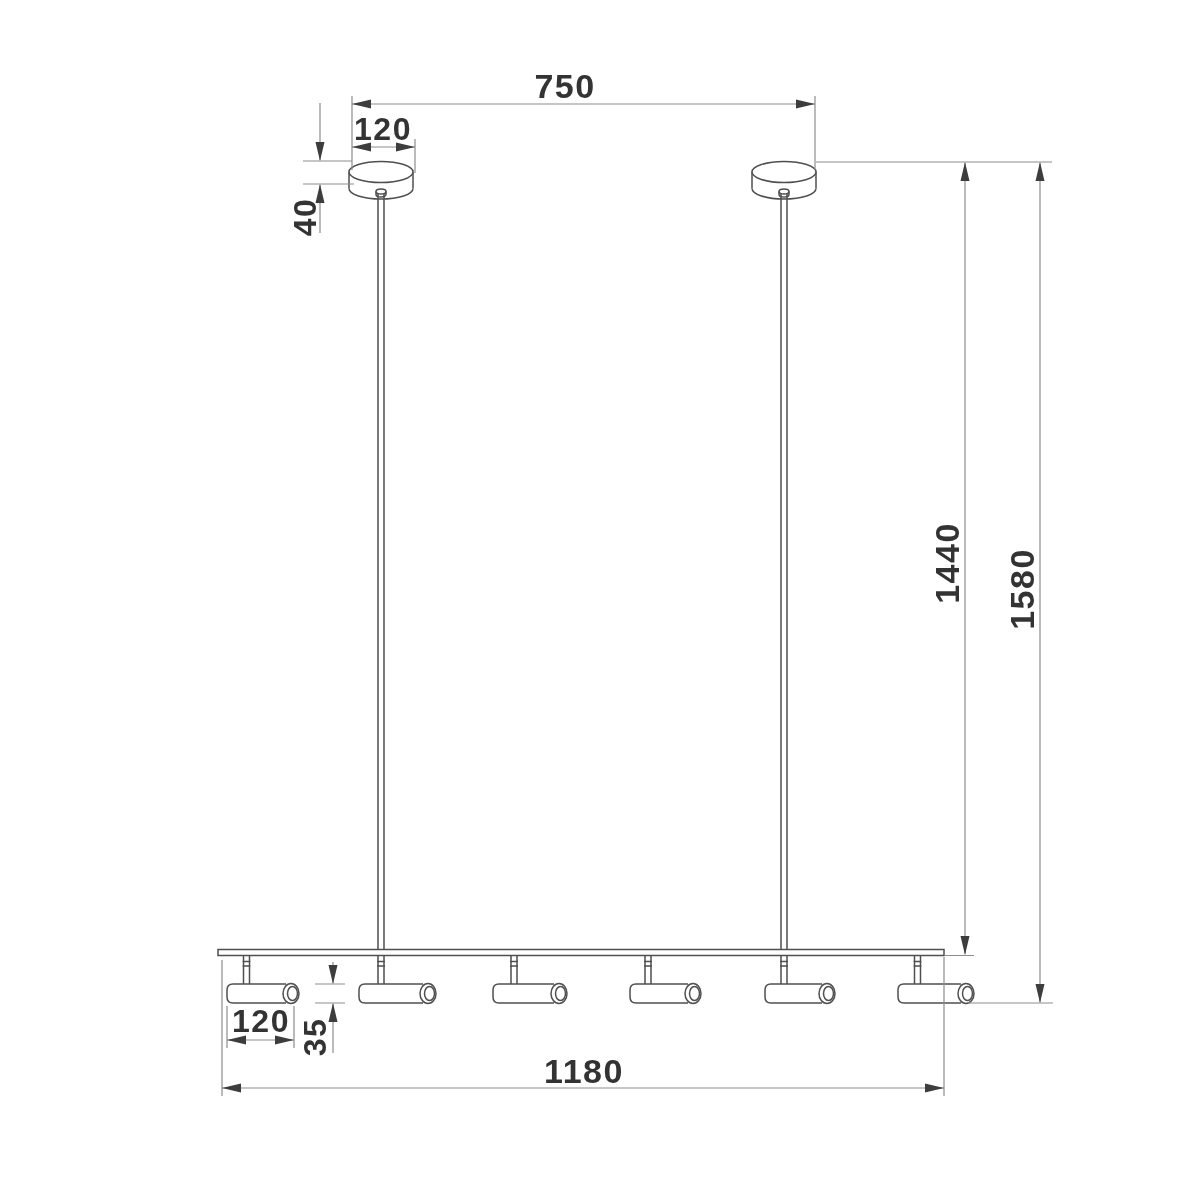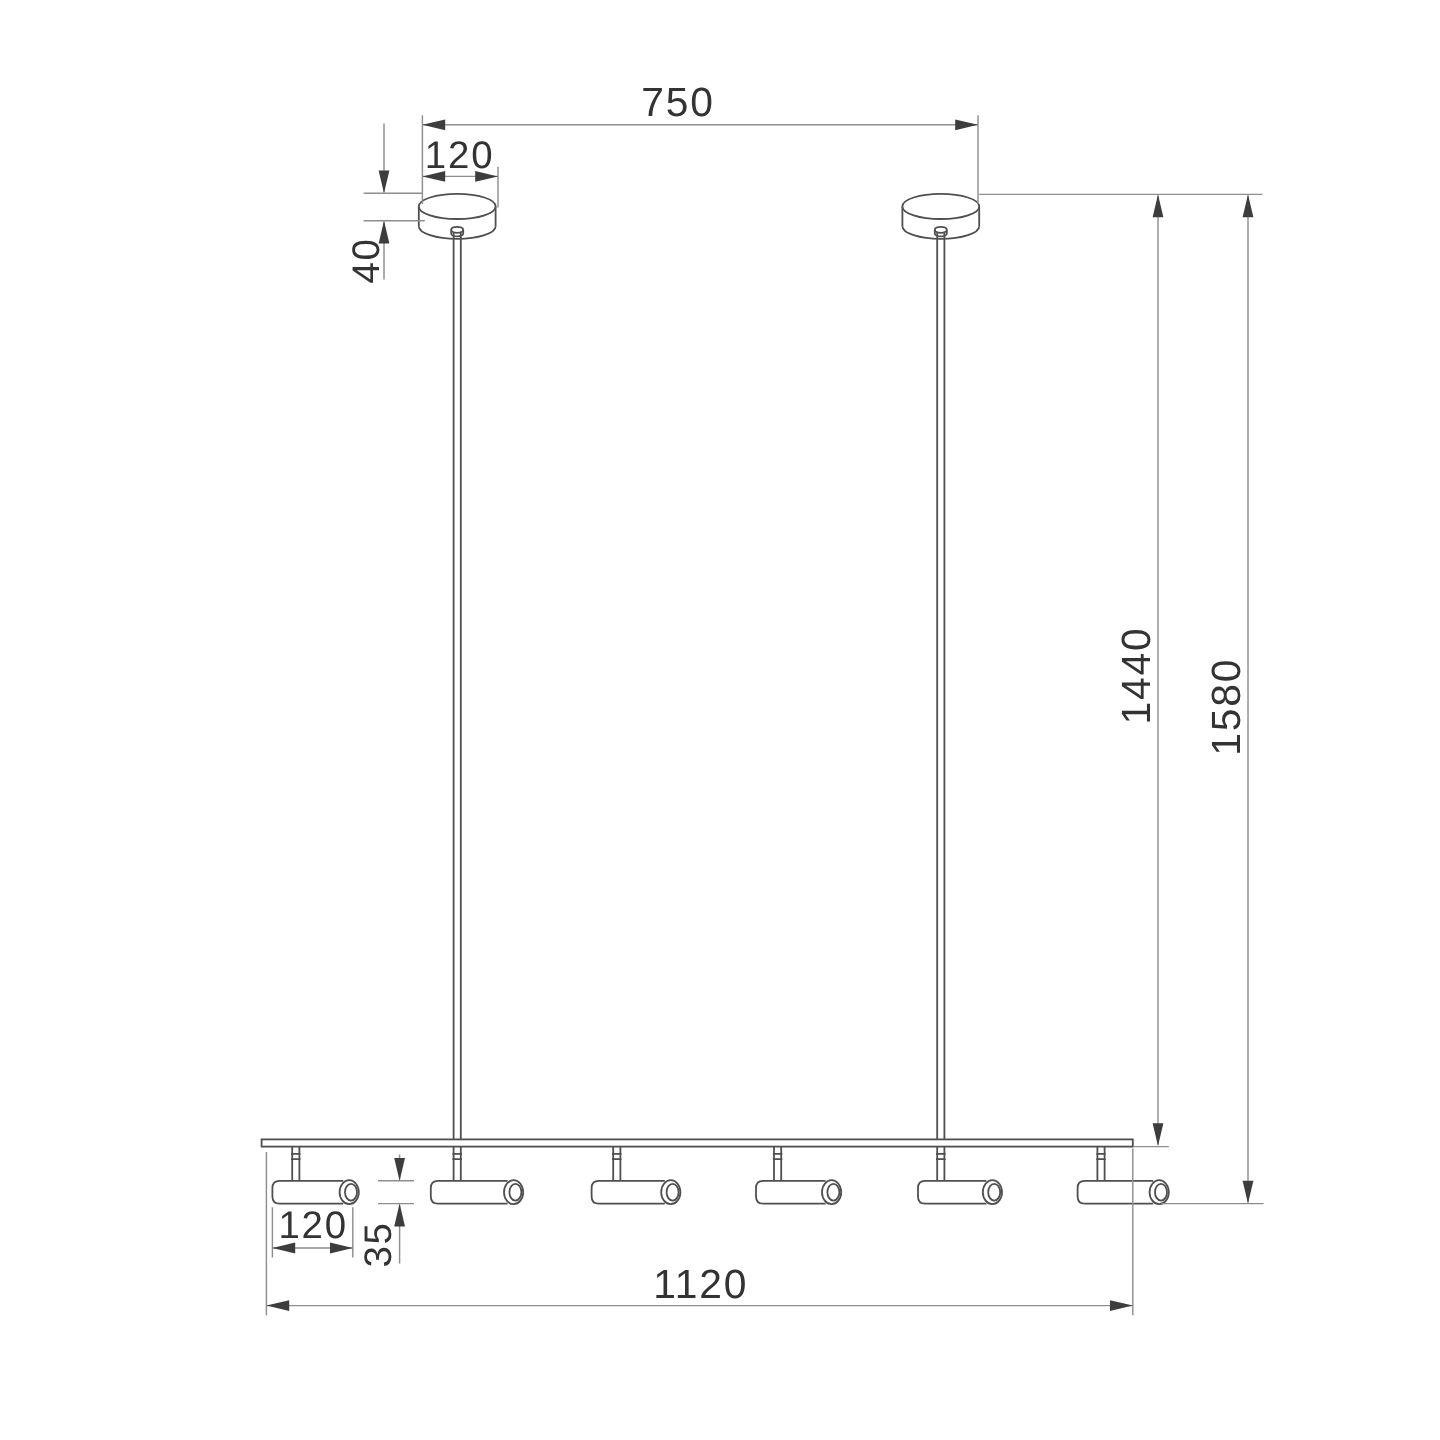--- a/index.html
+++ b/index.html
@@ -3,20 +3,21 @@
 <meta charset="utf-8">
 <style>
   html, body { margin: 0; padding: 0; background: #ffffff; }
   #canvas {
     position: relative;
     width: 1200px;
     height: 1200px;
     background: #ffffff;
     font-family: "Liberation Sans", sans-serif;
     overflow: hidden;
+    font-weight: bold;
   }
   svg { position: absolute; left: 0; top: 0; }
   .obj  { stroke: #4f4f4f; stroke-width: 1.5; fill: none; }
   .objf { stroke: #4f4f4f; stroke-width: 1.5; fill: #ffffff; }
   .dim  { stroke: #8e8e8e; stroke-width: 1.2; fill: none; }
   .arr  { fill: #3d3d3d; stroke: none; }
   .label {
     position: absolute;
     color: #333333;
     font-size: 34px;
@@ -156,15 +157,15 @@
   <div class="label small vertical" style="left:305px; top:217px;">40</div>
 
   <div class="label vertical" style="left:947px; top:563px;">1440</div>
 
   <div class="label vertical" style="left:1022px; top:589px;">1580</div>
 
   <div class="label small" style="left:261px; top:1021px;">120</div>
 
   <div class="label small vertical" style="left:315px; top:1037px;">35</div>
 
-  <div class="label" style="left:584px; top:1071px;">1120</div>
+  <div class="label" style="left:584px; top:1071px;">1180</div>
 
 </div>
 
 </body></html>

